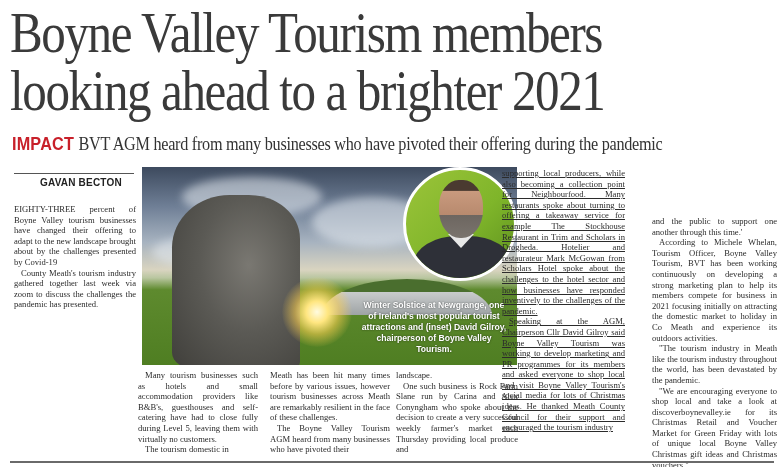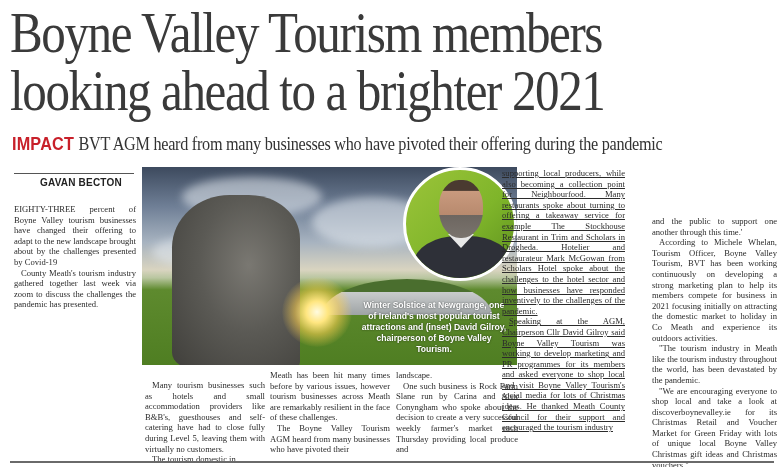--- a/index.html
+++ b/index.html
@@ -33,21 +33,21 @@
   }
 
   .col {
     position: absolute; font-size: 8.6px; line-height: 10.6px; color: #2b2b2b;
     text-align: justify; hyphens: manual;
   }
   .col p { text-indent: 7px; }
   .col p.first { text-indent: 0; }
 
   .c1 { left: 14px; top: 204px; width: 122px; }
-  .c2 { left: 145px; top: 370px; width: 120px; margin-top: 10px; }
+  .c2 { left: 138px; top: 370px; width: 120px; }
   .c3 { left: 270px; top: 370px; width: 120px; }
   .c4 { left: 396px; top: 370px; width: 122px; }
   .c5 { left: 502px; top: 168px; width: 123px; text-decoration: underline; }
   .c6 { left: 652px; top: 168px; width: 125px; margin-top: 48px; }
 
   .photo {
     position: absolute; left: 142px; top: 167px; width: 375px; height: 198px;
     overflow: hidden;
     background: linear-gradient(180deg, #3d4a5e 0%, #6f7f96 20%, #a7b3c0 38%, #d9d4c0 52%, #b9c6a0 56%, #5e8a2e 62%, #4f7e22 100%);
   }

